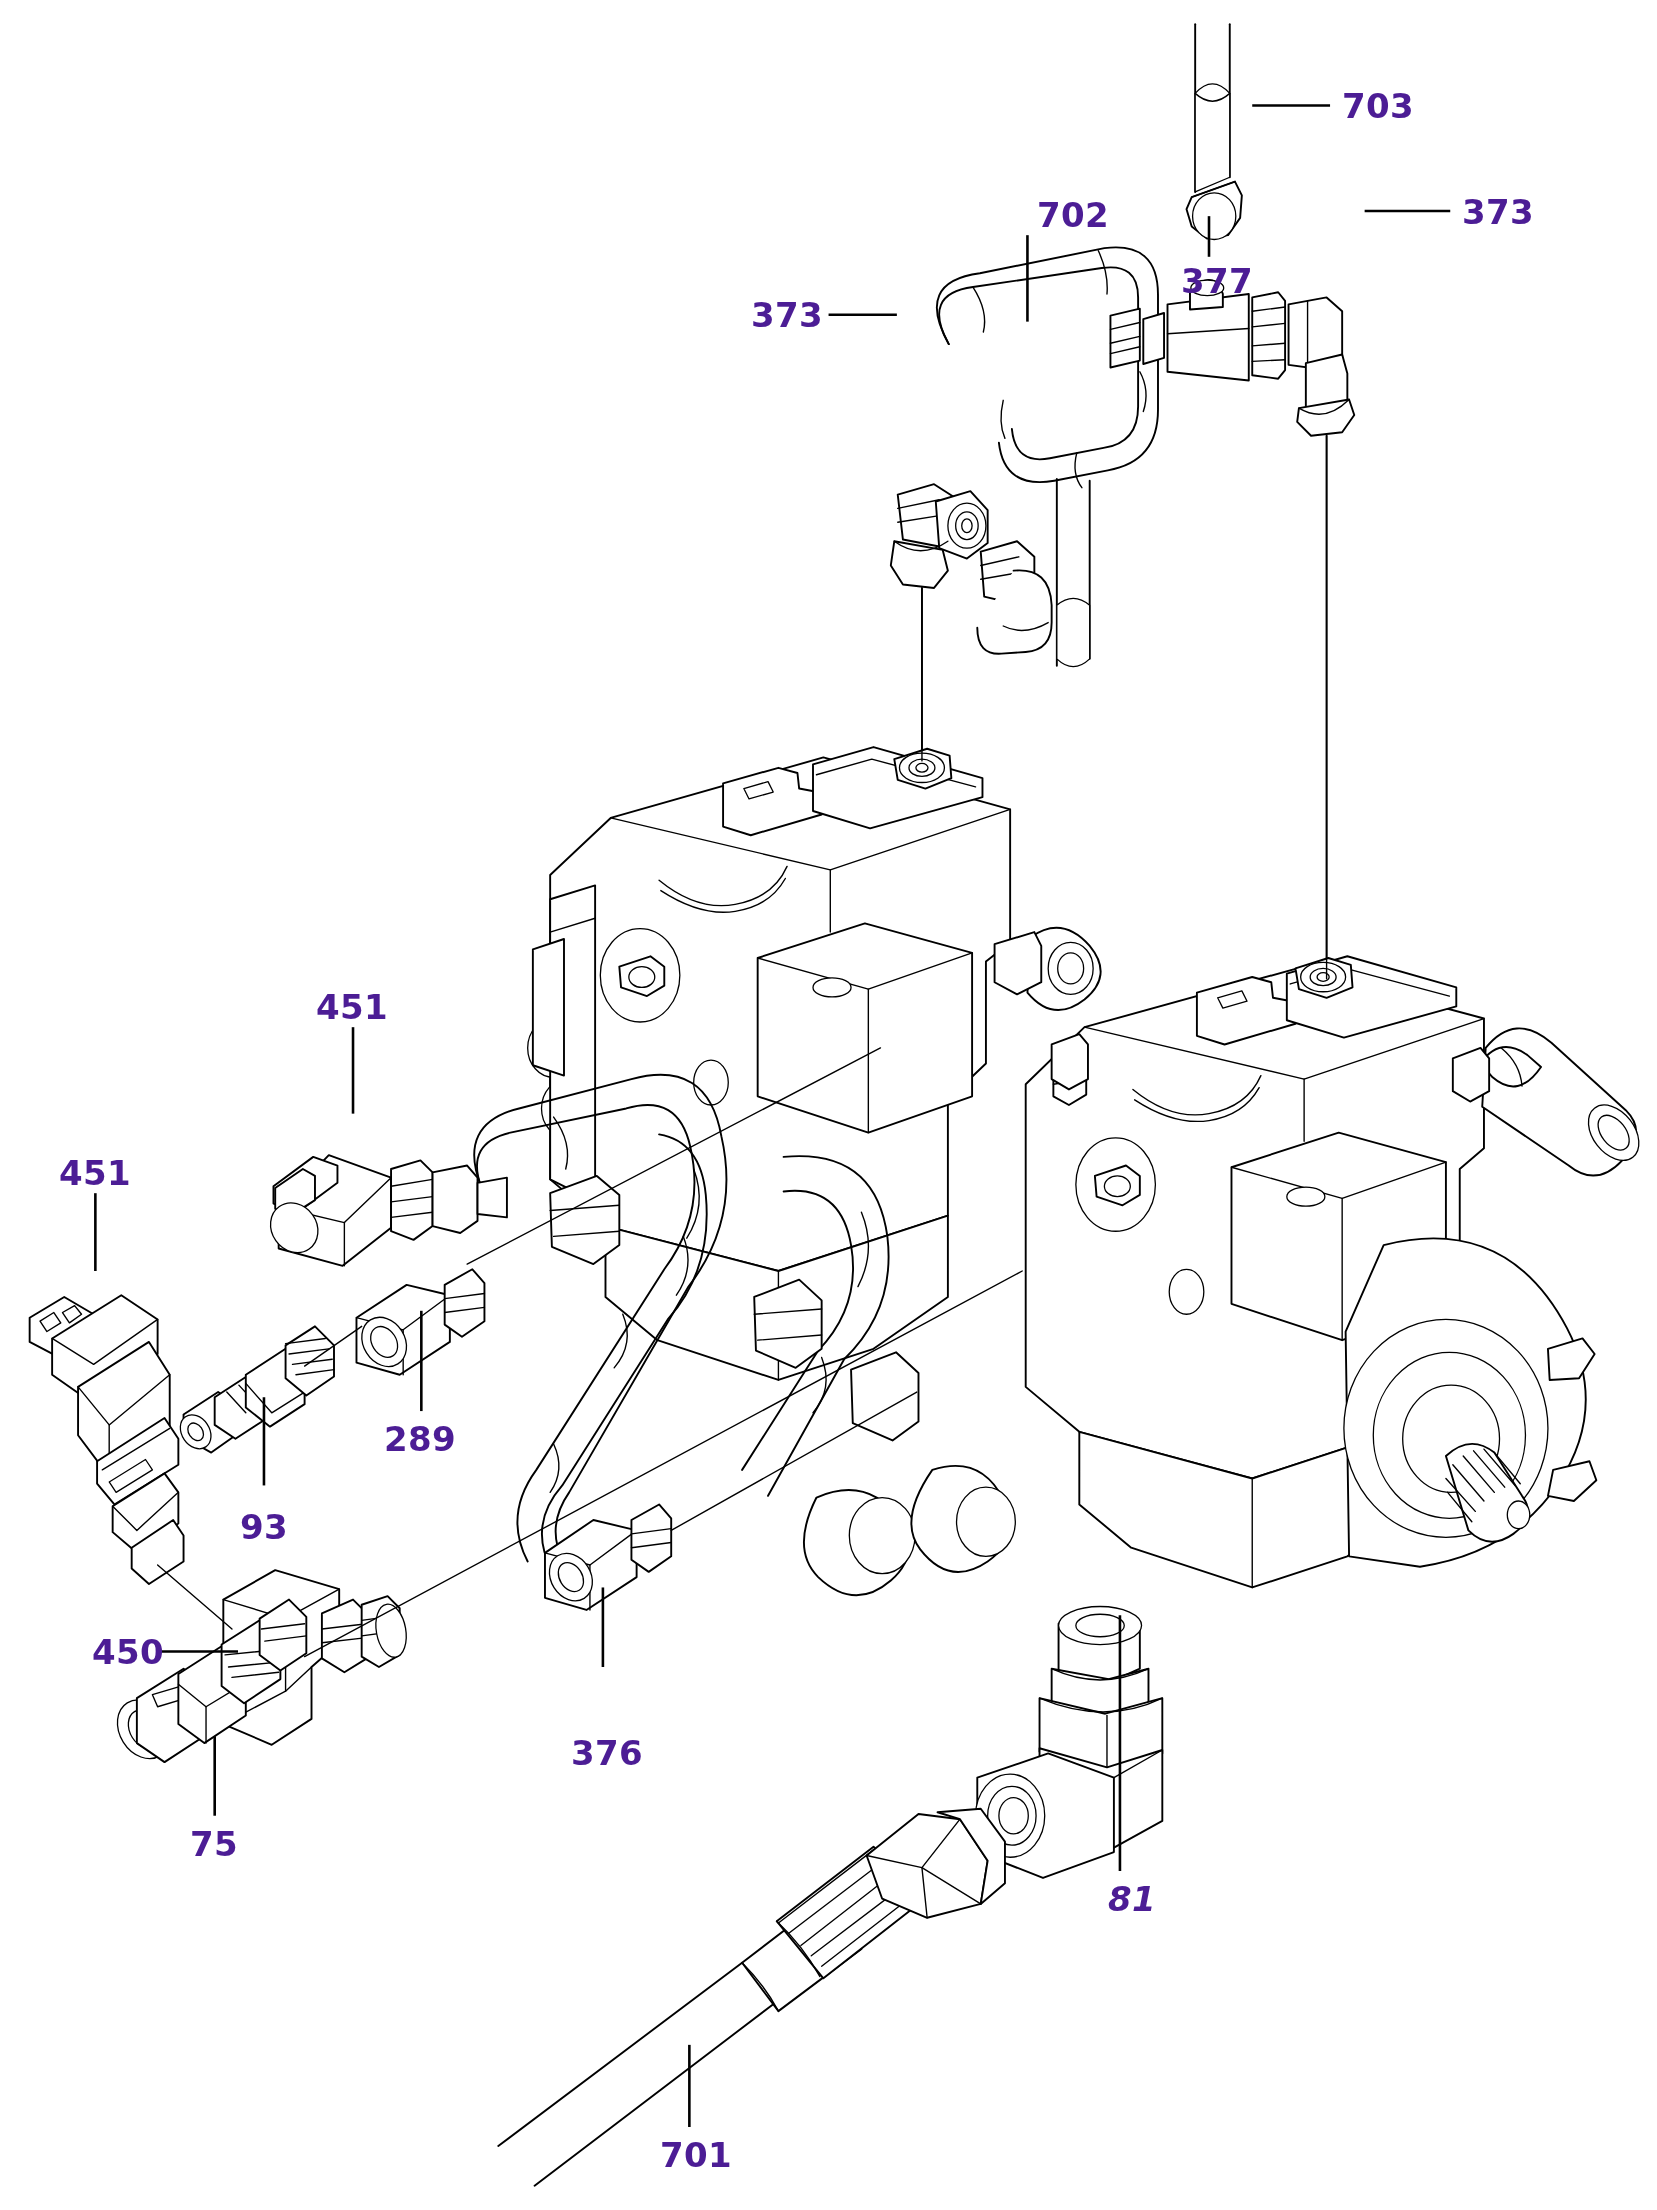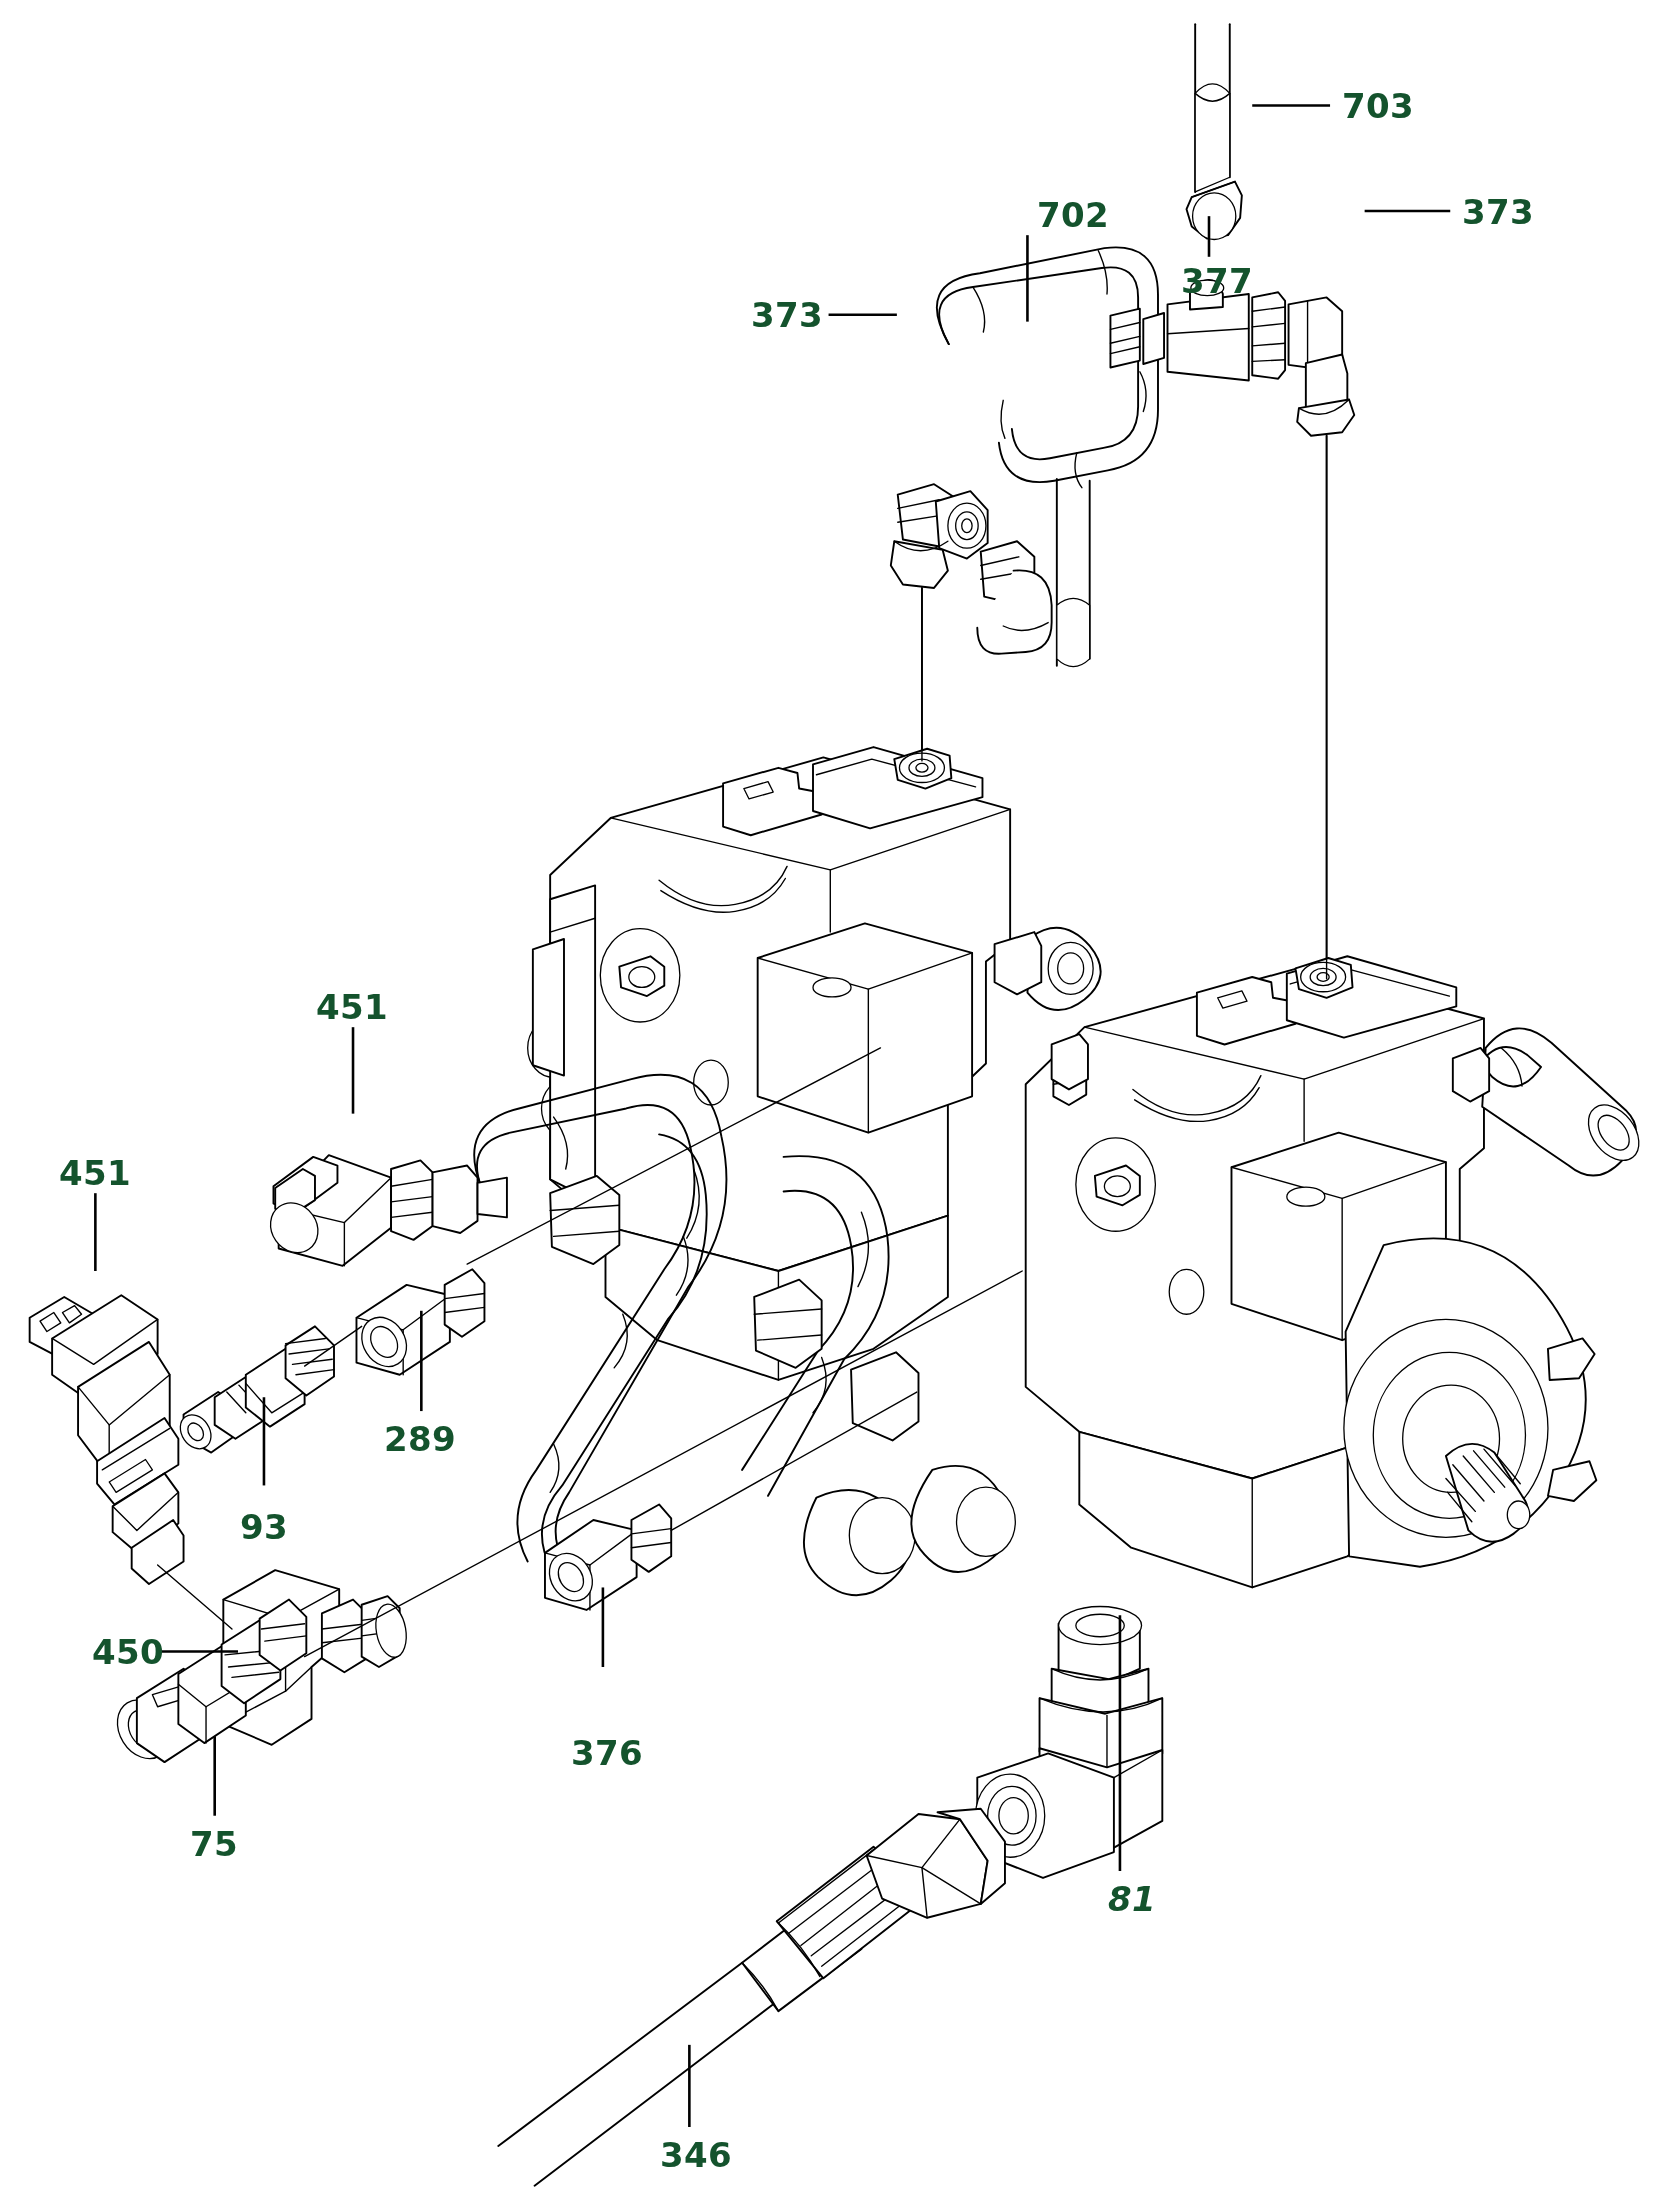--- a/index.html
+++ b/index.html
@@ -5,21 +5,21 @@
   html,body{margin:0;padding:0;background:#ffffff;}
   body{font-family:"Liberation Sans", sans-serif;}
   #sheet{position:relative;width:1658px;height:2210px;background:#fff;overflow:hidden;}
   #art{position:absolute;left:0;top:0;width:1658px;height:2210px;}
   .cl{fill:none;stroke:#000;stroke-width:2.2;stroke-linejoin:round;stroke-linecap:round;}
   .cl-t{fill:none;stroke:#000;stroke-width:1.6;stroke-linejoin:round;stroke-linecap:round;}
   .cl-f{fill:#ffffff;stroke:#000;stroke-width:2.2;stroke-linejoin:round;stroke-linecap:round;}
   .cl-ft{fill:#ffffff;stroke:#000;stroke-width:1.5;stroke-linejoin:round;stroke-linecap:round;}
   .lead{fill:none;stroke:#000;stroke-width:3.0;stroke-linecap:butt;}
   .callout{position:absolute;font-family:"DejaVu Sans", sans-serif;font-weight:bold;
-           font-size:34px;color:#14532d;letter-spacing:0.4px;white-space:nowrap;line-height:1;text-align:right;}
+           font-size:34px;color:#4c1d95;letter-spacing:0.4px;white-space:nowrap;line-height:1;text-align:right;}
 </style>
 </head>
 <body>
 
 <div id="sheet">
 
   <svg id="art" viewBox="0 0 1917 2556">
 
     <g>
       <path class="cl" d="M1382 28 L1382 222"></path>
@@ -384,16 +384,16 @@
   <div class="callout" style="left:1181px; top:264px;">377</div>
   <div class="callout" style="left:751px;  top:298px;">373</div>
   <div class="callout" style="left:316px;  top:990px;">451</div>
   <div class="callout" style="left:59px;   top:1156px;">451</div>
   <div class="callout" style="left:384px;  top:1422px;">289</div>
   <div class="callout" style="left:240px;  top:1496px;margin-top:14px;">93</div>
   <div class="callout" style="left:92px;   top:1635px;">450</div>
   <div class="callout" style="left:571px;  top:1736px;">376</div>
   <div class="callout" style="left:190px;  top:1827px;">75</div>
   <div class="callout" style="left:1108px; top:1882px;font-style:italic;">81</div>
-  <div class="callout" style="left:660px;  top:2138px;">346</div>
+  <div class="callout" style="left:660px;  top:2138px;">701</div>
 
 </div>
 
 
 </body></html>

